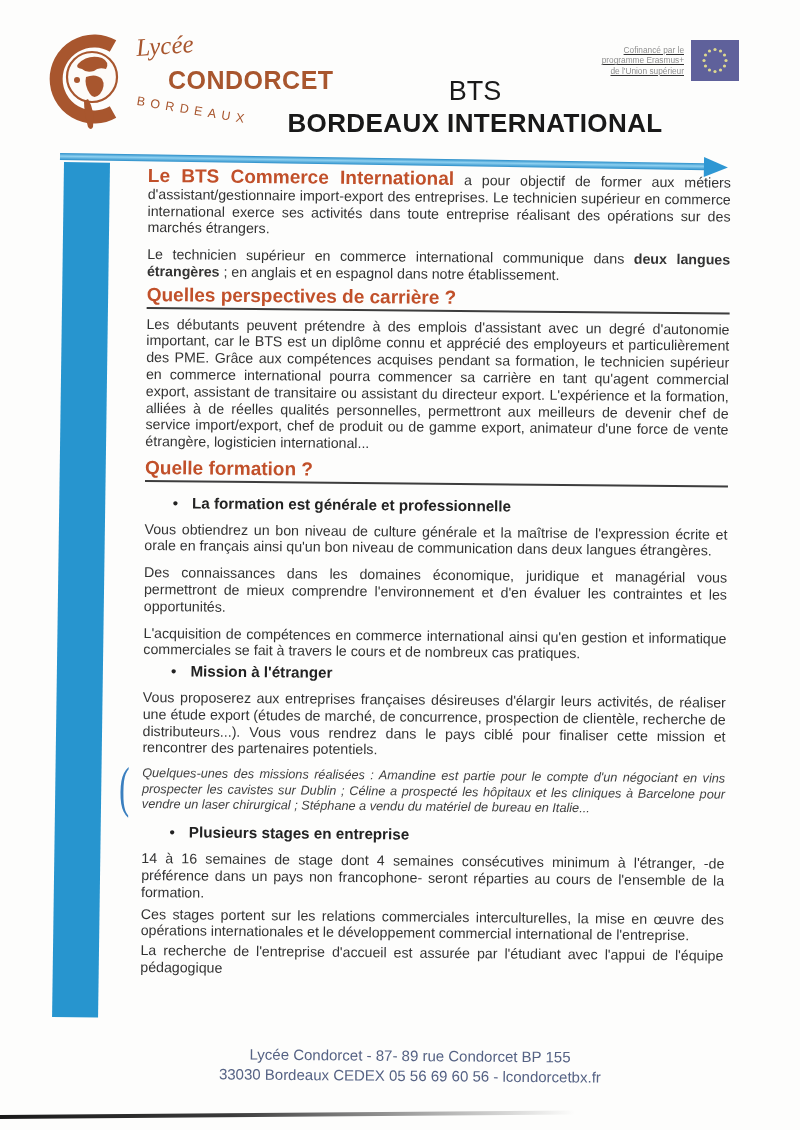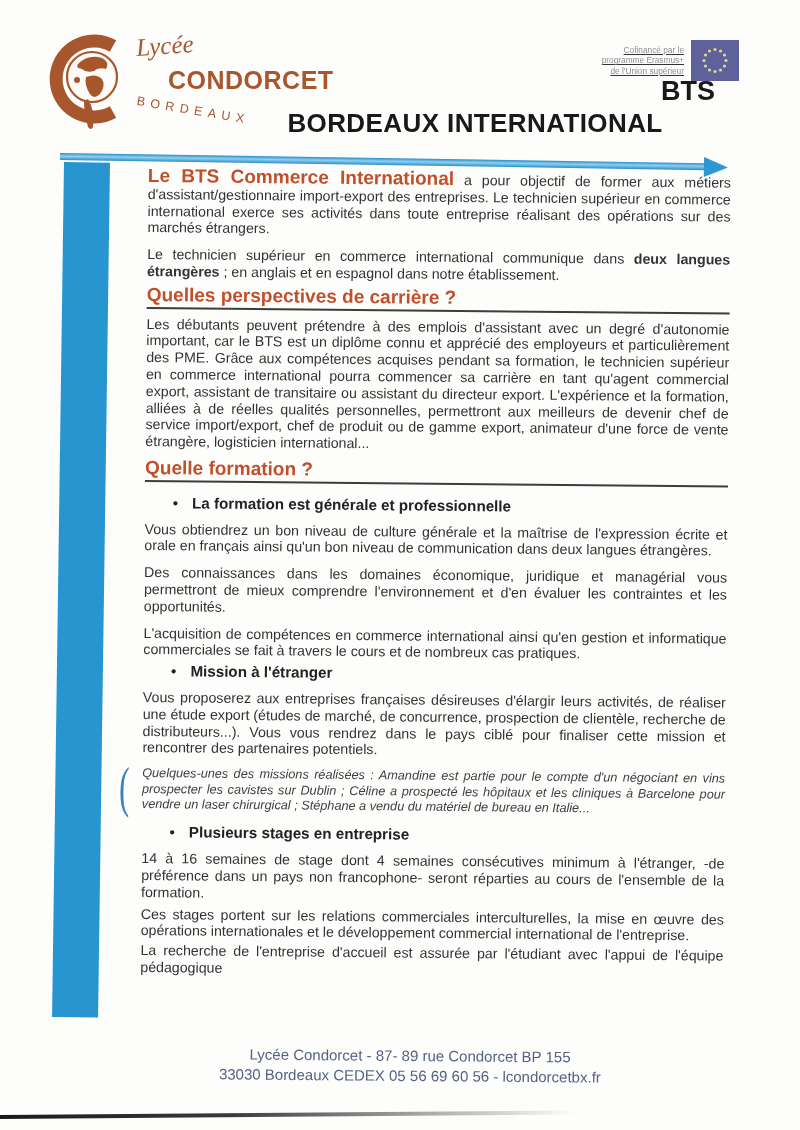--- a/index.html
+++ b/index.html
@@ -34,21 +34,21 @@
   
   .erasmus { position:absolute; left:592px; top:40px; display:flex; gap:7px; align-items:center;text-decoration:underline; }
   .erasmus-text {
     width:92px; text-align:right;
     font-size:8.3px; line-height:10.5px; color:#8f8f8f;
   }
   .eu-flag { display:block; }
 
   
   .doc-title { position:absolute; left:235px; top:76px; width:480px; text-align:center; color:#191919; }
-  .doc-title .t1 { font-size:27px; font-weight:700;text-align:right; }
+  .doc-title .t1 { font-size:27px; font-weight:400; }
   .doc-title .t2 { font-size:26px; font-weight:700; margin-top:1px; letter-spacing:0.4px; }
 
   
   .arrow { position:absolute; left:60px; top:147px; width:668px; height:20px;
            transform:rotate(0.9deg); transform-origin:left center; }
   .arrow-shaft { position:absolute; left:0; top:6px; width:646px; height:7px;
     background:linear-gradient(to bottom,#2a8ec9,#8ed0f0 45%,#2a8ec9); }
   .arrow-head { position:absolute; right:0; top:0; width:0; height:0;
     border-left:24px solid #2e97d3; border-top:10px solid transparent; border-bottom:10px solid transparent; }
 

